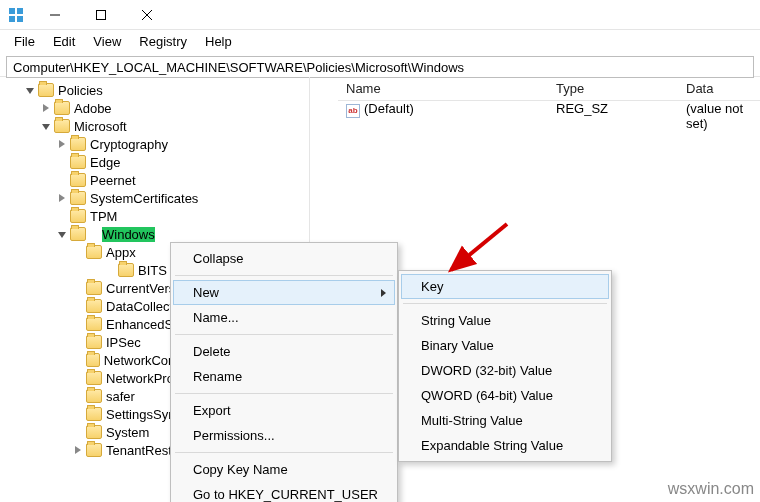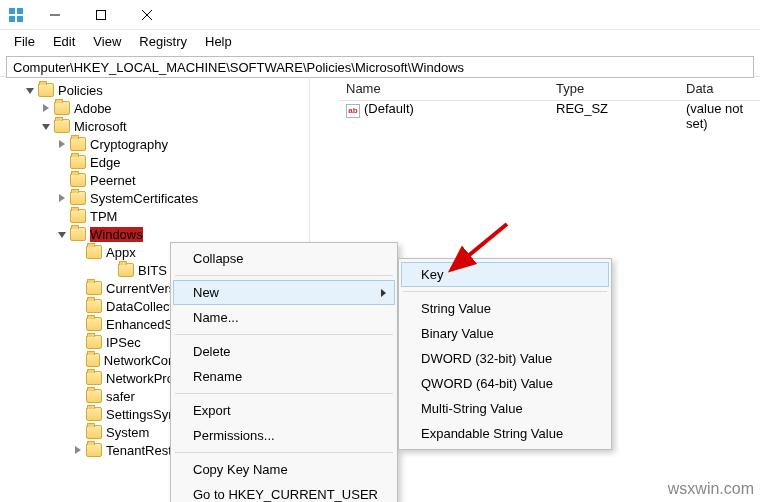--- a/index.html
+++ b/index.html
@@ -25,21 +25,21 @@
   .tree { width: 310px; border-right: 1px solid #e5e5e5; overflow: hidden; padding-top: 4px; position: relative;}
   .values { flex: 1; position: relative; }
 
   
   .node { white-space: nowrap; height: 18px; display: flex; align-items: center; font-size: 13px;}
   .chev { width: 16px; text-align: center; color: #666; font-size: 12px; display:inline-block;}
   .chev.down::before { content: ""; display:inline-block; border-left:4px solid transparent; border-right:4px solid transparent; border-top:6px solid #555;}
   .chev.right::before { content: ""; display:inline-block; border-top:4px solid transparent; border-bottom:4px solid transparent; border-left:6px solid #888;}
   .folder { width: 16px; height: 14px; display:inline-block; margin-right: 4px; background: linear-gradient(#ffe9a6,#f7d26c); border:1px solid #d6a93a; border-radius: 2px; position: relative;}
   .folder::before { content:""; position:absolute; top:-3px; left:0; width:6px; height:3px; background:#f7d26c; border:1px solid #d6a93a; border-bottom:none; border-radius:1px 1px 0 0;}
-  .sel { background: #b91c1c; }
+  .sel { background: #22c55e; margin-left: 12px; }
 
   
   .vhead { display: flex; height: 24px; border-bottom: 1px solid #e5e5e5; align-items: center; }
   .vhead div { padding: 0 8px; color: #222;}
   .col-name { width: 210px; }
   .col-type { width: 130px; }
   .col-data { flex:1; }
   .vrow { display: flex; align-items: flex-start; height: 20px;}
   .vrow div { padding: 0 8px; }
   .regicon { width:14px; height:14px; border:1px solid #9db6d6; background:#fff; display:inline-flex; align-items:center; justify-content:center; font-size:8px; color:#c33; margin-right:4px; font-weight:bold;}
@@ -214,21 +214,21 @@
   <div class="item">Delete</div>
   <div class="item">Rename</div>
   <div class="sep"></div>
   <div class="item">Export</div>
   <div class="item">Permissions...</div>
   <div class="sep"></div>
   <div class="item">Copy Key Name</div>
   <div class="item">Go to HKEY_CURRENT_USER</div>
 </div>
 
-<div class="menu" style="left:398px; top:258px; width:214px;">
+<div class="menu" style="left:398px; top:270px; width:214px;">
   <div class="item hl">Key</div>
   <div class="sep"></div>
   <div class="item">String Value</div>
   <div class="item">Binary Value</div>
   <div class="item">DWORD (32-bit) Value</div>
   <div class="item">QWORD (64-bit) Value</div>
   <div class="item">Multi-String Value</div>
   <div class="item">Expandable String Value</div>
 </div>
 

